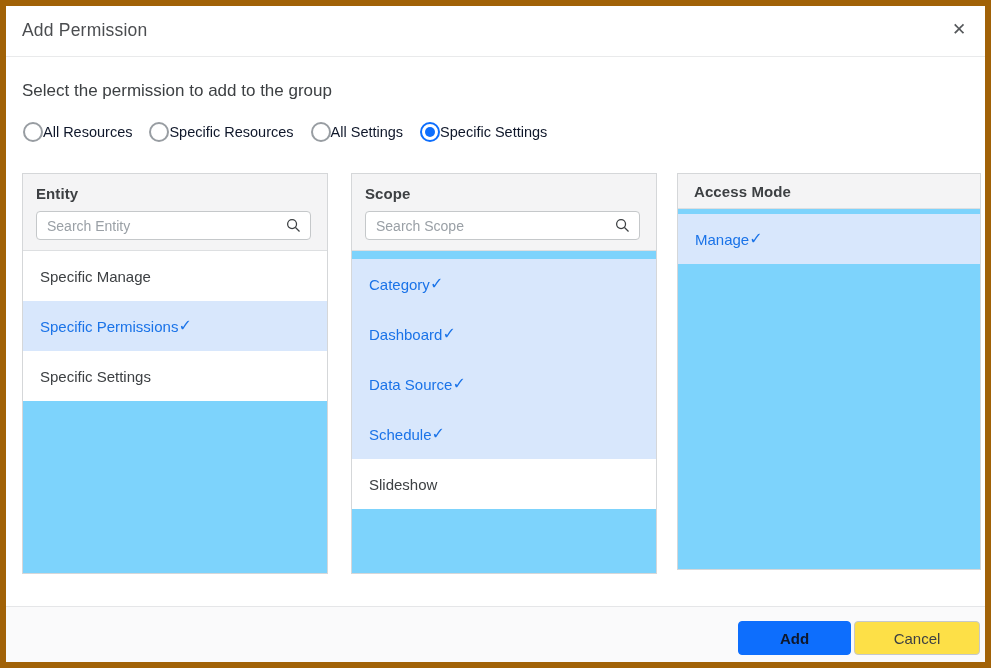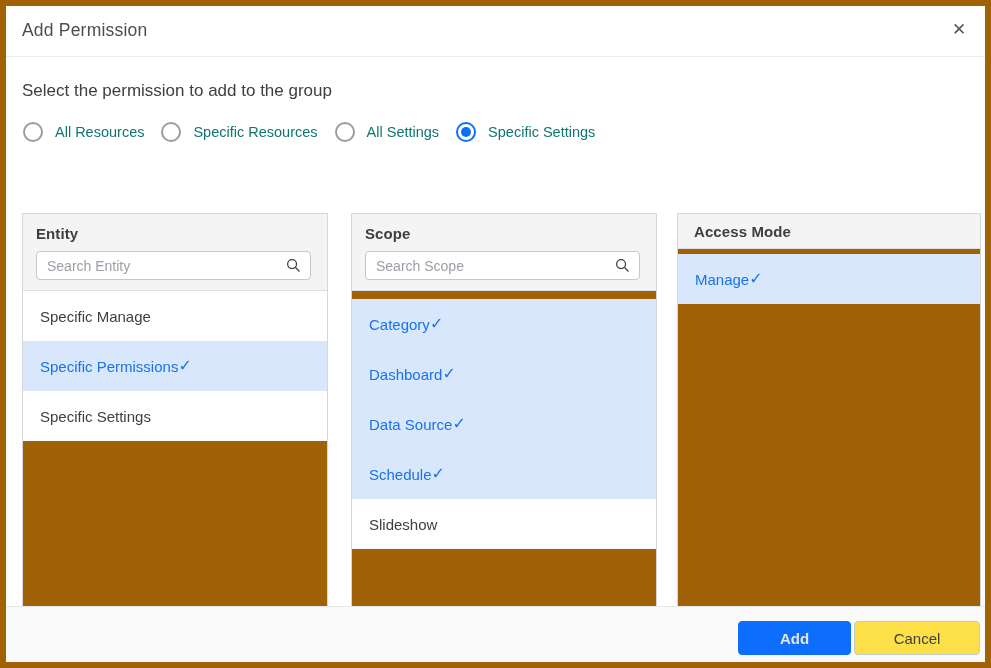--- a/index.html
+++ b/index.html
@@ -35,37 +35,37 @@
   .subtitle {
     position: absolute; left: 16px; top: 75px;
     font-size: 17px; color: #3d4043; text-align: right;
   }
   
   .radio-row {
     position: absolute; left: 17px; top: 116px;
     display: flex; align-items: center; gap: 17px;
   }
   .radio-option {
-    display: flex; align-items: center; gap: 12px;
-    font-size: 14.5px; color: #0f766e; cursor: pointer;
+    display: flex; align-items: center; 
+    font-size: 14.5px; color: #0f172a; cursor: pointer;
   }
   .radio {
     width: 20px; height: 20px; border-radius: 50%;
     border: 2px solid #989da2; background: #fff; position: relative;
     flex: 0 0 auto;
   }
   .radio.checked { border-color: #0d6efd; }
   .radio.checked::after {
     content: ""; position: absolute; left: 3px; top: 3px;
     width: 10px; height: 10px; border-radius: 50%; background: #0d6efd;
   }
   
   .panel {
     position: absolute; top: 167px;
-    background: #a16207; border: 1px solid #d5d7d9; margin-top: 40px;
+    background: #7dd3fc; border: 1px solid #d5d7d9;
   }
   .panel.entity { left: 16px;  width: 306px; height: 401px; }
   .panel.scope  { left: 345px; width: 306px; height: 401px; }
   .panel.access { left: 671px; width: 304px; height: 397px; }
   .panel-header {
     background: #f4f4f5;
     border-bottom: 1px solid #dddfe1;
     padding: 11px 16px 0 13px;
     height: 77px;
   }
@@ -107,21 +107,21 @@
     position: absolute; left: 0; right: 0; bottom: 0; height: 56px;
     background: #fafafb; border-top: 1px solid #e5e6e8;
   }
   .btn {
     position: absolute; top: 14px; height: 34px;
     border-radius: 4px; font-family: inherit; font-size: 15px;
     cursor: pointer;
   }
   .btn-add {
     right: 134px; width: 113px;
-    background: #0d6efd; color: #e5e5e5; border: 1px solid #0d6efd;
+    background: #0d6efd; color: #0f172a; border: 1px solid #0d6efd;
     font-weight: bold;
   }
   .btn-cancel {
     right: 5px; width: 126px;
     background: #fde047; color: #3d4043; border: 1px solid #c5c8ca;
   }
 </style>
 </head>
 <body>
 

